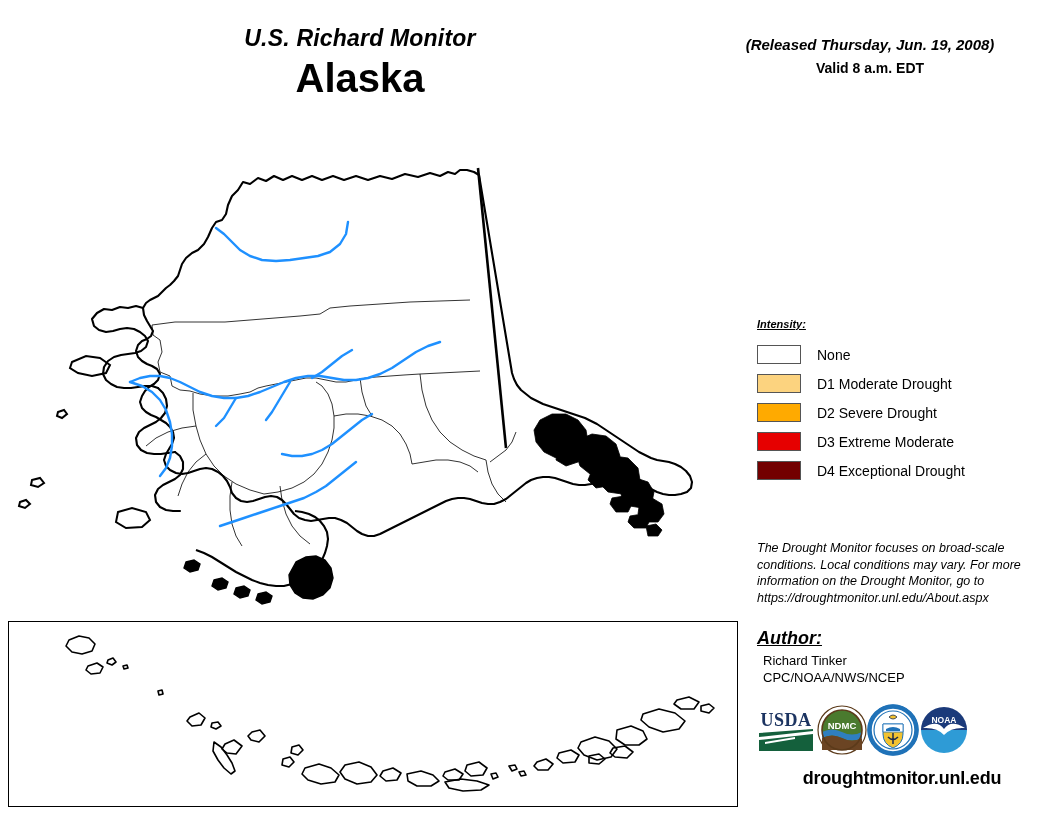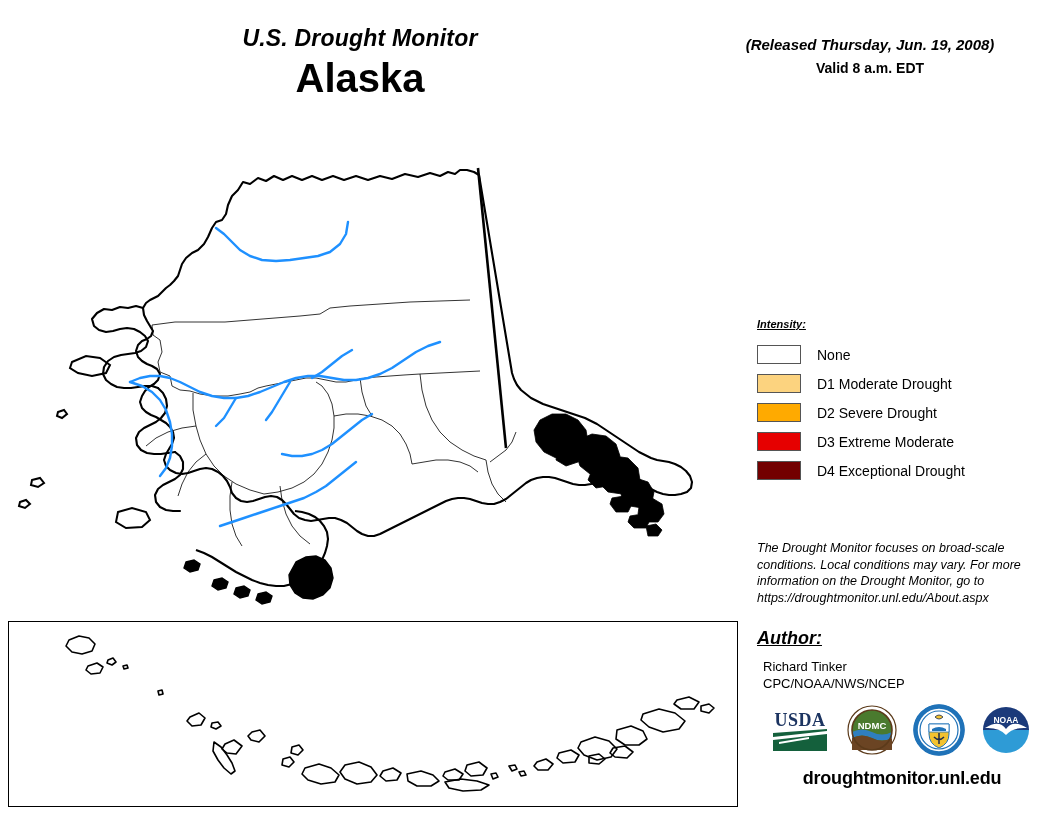--- a/index.html
+++ b/index.html
@@ -136,56 +136,55 @@
     top: 628px;
     width: 290px;
   }
   #author-title {
     font-size: 18px;
     font-style: italic;
     font-weight: bold;
     text-decoration: underline;
   }
   #author-lines {
-    margin-top: 9px;
+    margin-top: 3px;
     margin-left: 6px;
     font-size: 13px;
     line-height: 1.33;
   }
 
   
   #logos {
     position: absolute;
     left: 755px;
     top: 703px;
     width: 290px;
     height: 58px;
     display: flex;
     align-items: center;
-    justify-content: center;
-    gap: 16px;
+    justify-content: flex-start;
   }
   .logo { flex: 0 0 auto; }
 
   #footer-url {
     position: absolute;
     left: 757px;
     top: 768px;
     width: 290px;
     text-align: center;
     font-size: 18px;
     font-weight: bold;
     letter-spacing: -0.2px;
   }
 </style>
 </head>
 <body>
 
 <div id="title-block">
-  <div id="dm-title">U.S. Drought Monitor</div>
+  <div id="dm-title">U.S. Richard Monitor</div>
   <div id="region-title">Alaska</div>
 </div>
 
 <div id="date-block">
   <div id="date-released">(Released Thursday, Jun. 19, 2008)</div>
   <div id="date-valid">Valid 8 a.m. EDT</div>
 </div>
 
 <div id="main-map">
 <svg width="745" height="505" viewBox="0 0 745 505" xmlns="http://www.w3.org/2000/svg">

